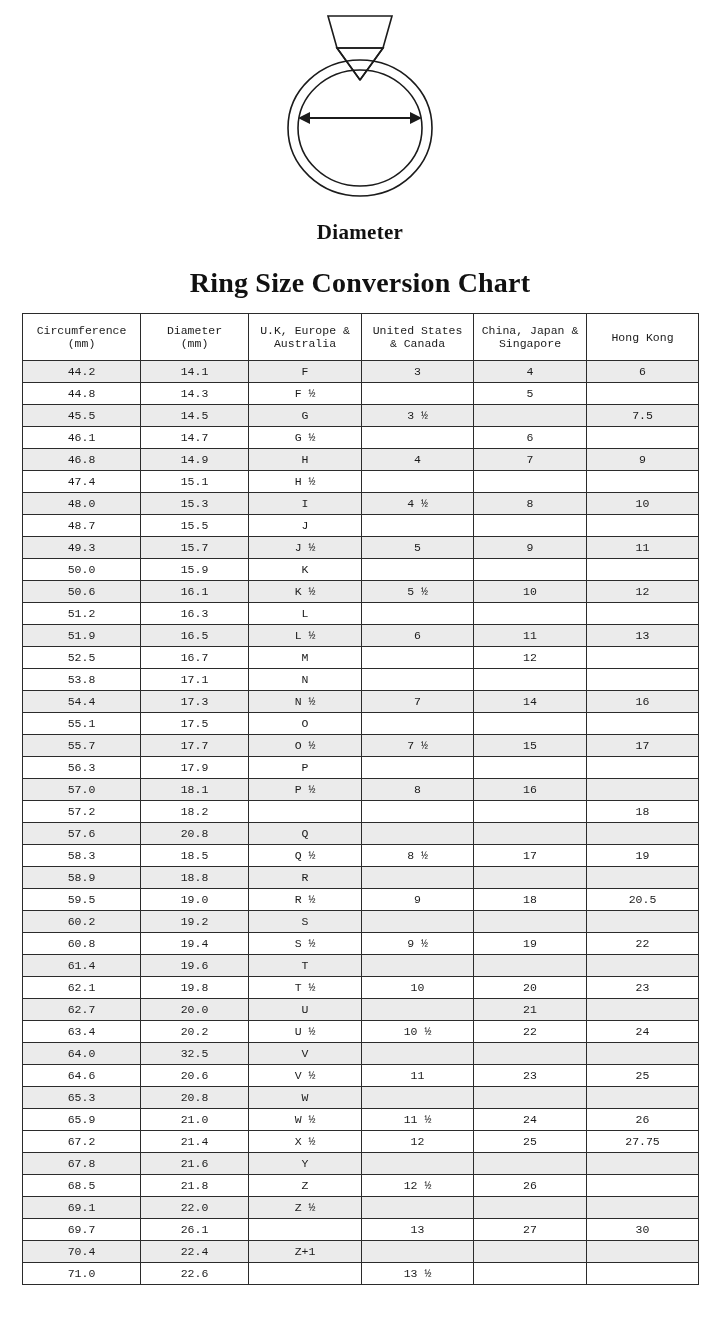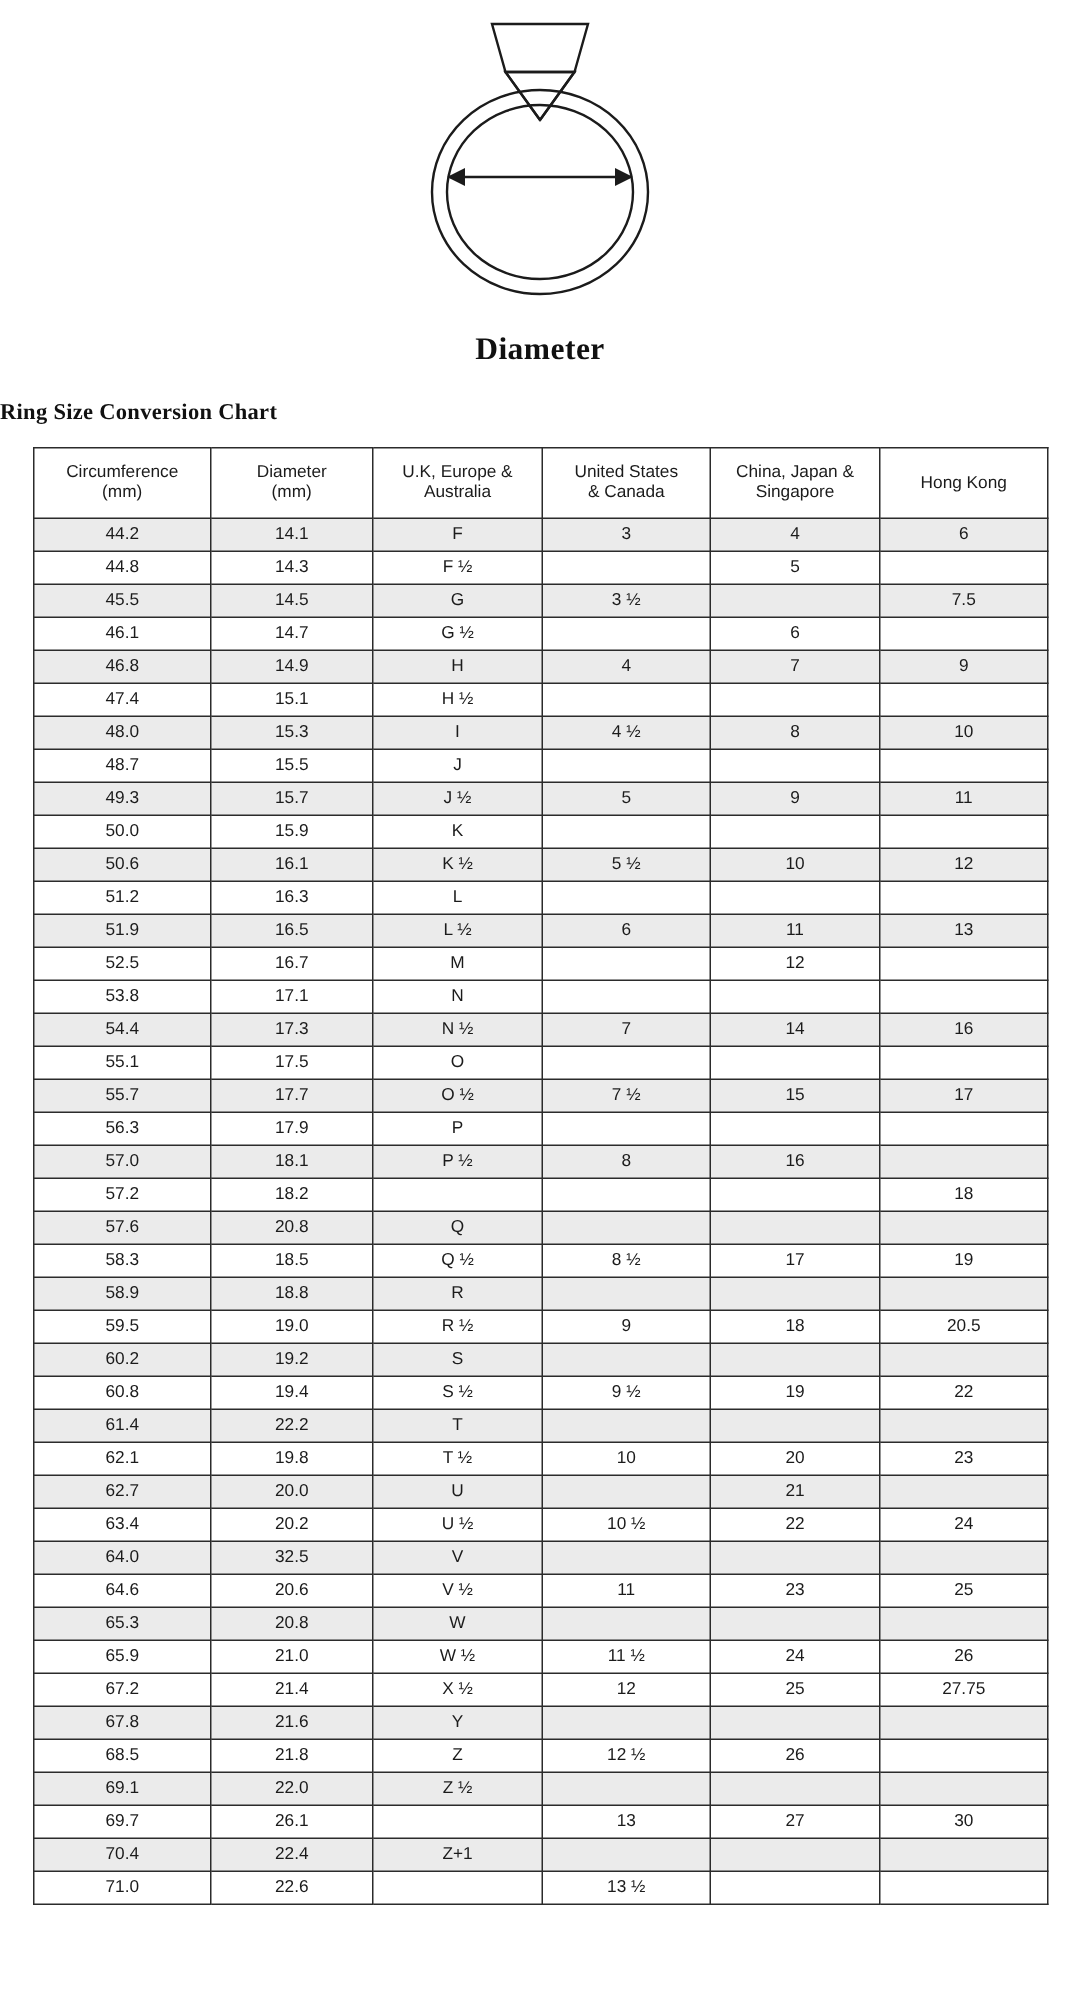--- a/index.html
+++ b/index.html
@@ -29,31 +29,33 @@
   .diameter-caption {
     text-align: center;
     font-family: "Liberation Serif", serif;
     font-weight: bold;
     font-size: 21px;
     letter-spacing: 0.3px;
     margin-top: 14px;
     color: #111;
   }
   .chart-title {
+    text-align: center;
     font-family: "Liberation Serif", serif;
     font-weight: bold;
-    font-size: 15px;
+    font-size: 28px;
     letter-spacing: 0.2px;
     margin-top: 22px;
     margin-bottom: 14px;
     color: #111;
   }
   .table-wrap {
     padding: 0 22px;
     box-sizing: border-box;
+    font-family: Liberation Mono, monospace;
   }
   table.size-table {
     border-collapse: collapse;
     width: 676px;
     table-layout: fixed;
     font-size: 11.5px;
   }
   table.size-table th,
   table.size-table td {
     border: 1px solid #2b2b2b;
@@ -346,21 +348,21 @@
           <tr class="plain">
             <td>60.8</td>
             <td>19.4</td>
             <td>S ½</td>
             <td>9 ½</td>
             <td>19</td>
             <td>22</td>
           </tr>
           <tr class="shade">
             <td>61.4</td>
-            <td>22.2</td>
+            <td>19.6</td>
             <td>T</td>
             <td></td>
             <td></td>
             <td></td>
           </tr>
           <tr class="plain">
             <td>62.1</td>
             <td>19.8</td>
             <td>T ½</td>
             <td>10</td>

